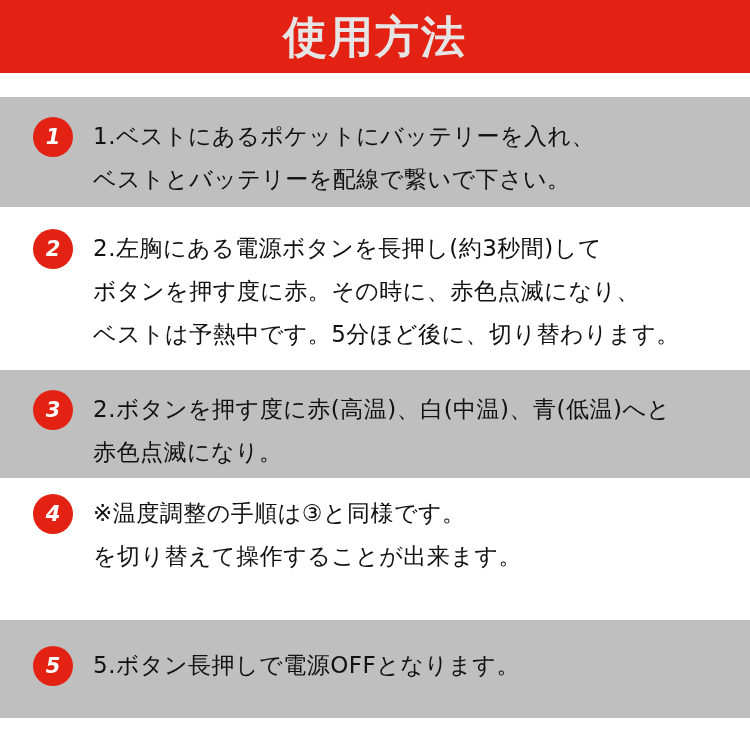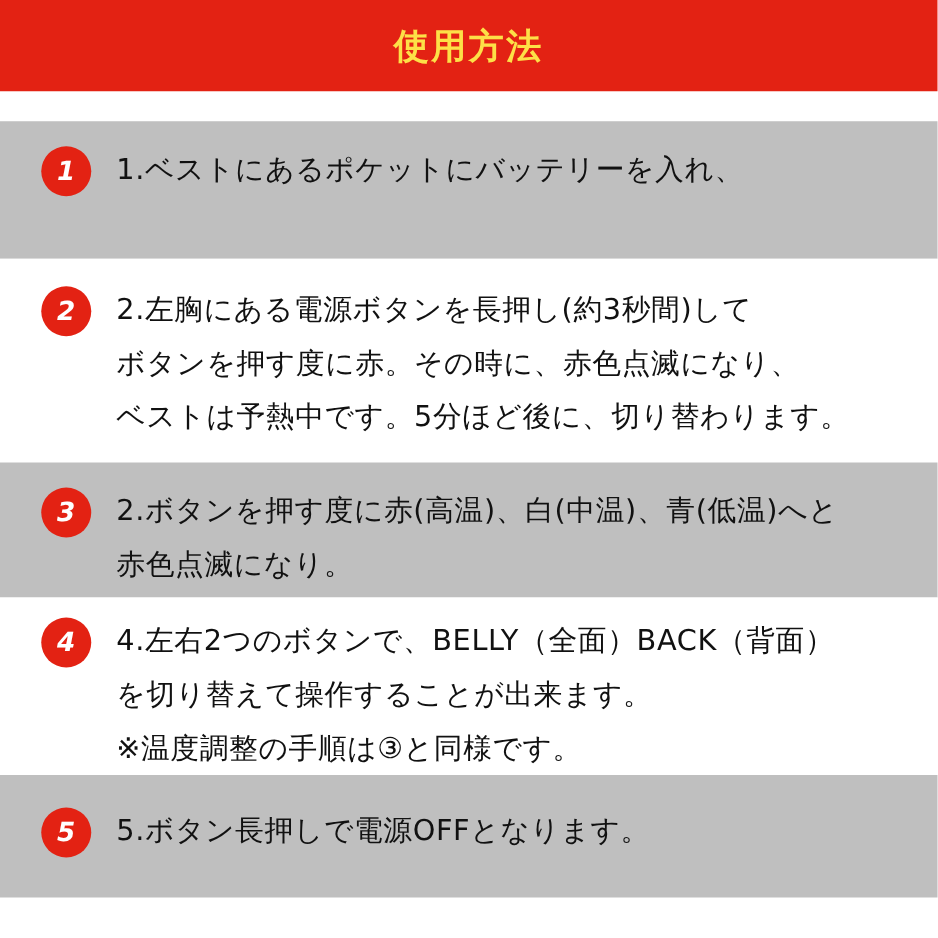--- a/index.html
+++ b/index.html
@@ -26,22 +26,22 @@
     left: 0;
     top: 0;
     width: 750px;
     height: 73px;
     background: #e32213;
     display: flex;
     align-items: center;
     justify-content: center;
   }
   .header-title {
-    color: #fde047;
-    font-size: 28px;
+    color: #e5e5e5;
+    font-size: 44px;
     font-weight: bold;
     letter-spacing: 2px;
     line-height: 1;
     font-family: "DejaVu Sans", "Liberation Sans", sans-serif;
   }
 
   
   .steps {
     position: absolute;
     left: 0;
@@ -110,20 +110,21 @@
   <div class="header-banner">
     <div class="header-title">使用方法</div>
   </div>
 
   <div class="steps">
 
     <div class="step-row row-1 bg-gray">
       <div class="step-badge">1</div>
       <div class="step-text">
         <span class="step-line">1.ベストにあるポケットにバッテリーを入れ、</span>
+        <span class="step-line">ベストとバッテリーを配線で繋いで下さい。</span>
       </div>
     </div>
 
     <div class="step-row row-2 bg-white">
       <div class="step-badge">2</div>
       <div class="step-text">
         <span class="step-line">2.左胸にある電源ボタンを長押し(約3秒間)して</span>
         <span class="step-line">ボタンを押す度に赤。その時に、赤色点滅になり、</span>
         <span class="step-line">ベストは予熱中です。5分ほど後に、切り替わります。</span>
       </div>
@@ -133,23 +134,22 @@
       <div class="step-badge">3</div>
       <div class="step-text">
         <span class="step-line">2.ボタンを押す度に赤(高温)、白(中温)、青(低温)へと</span>
         <span class="step-line">赤色点滅になり。</span>
       </div>
     </div>
 
     <div class="step-row row-4 bg-white">
       <div class="step-badge">4</div>
       <div class="step-text">
-        <span class="step-line">4.左右2つのボタンで、BELLY（全面）BACK（背面）</span>
+        <span class="step-line">※温度調整の手順は③と同様です。</span>
         <span class="step-line">を切り替えて操作することが出来ます。</span>
-        <span class="step-line">※温度調整の手順は③と同様です。</span>
       </div>
     </div>
 
     <div class="step-row row-5 bg-gray">
       <div class="step-badge">5</div>
       <div class="step-text">
         <span class="step-line">5.ボタン長押しで電源OFFとなります。</span>
       </div>
     </div>
 

